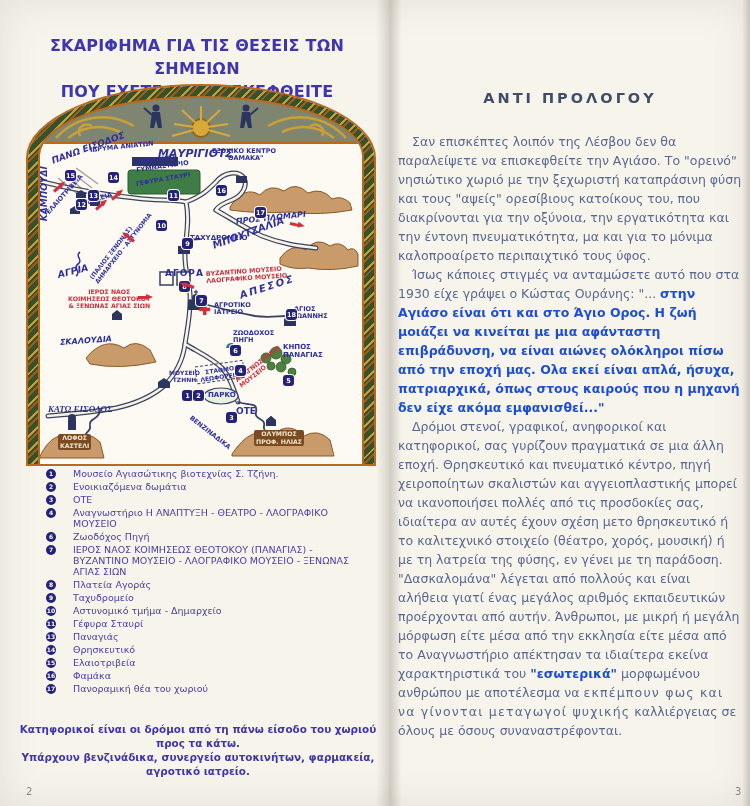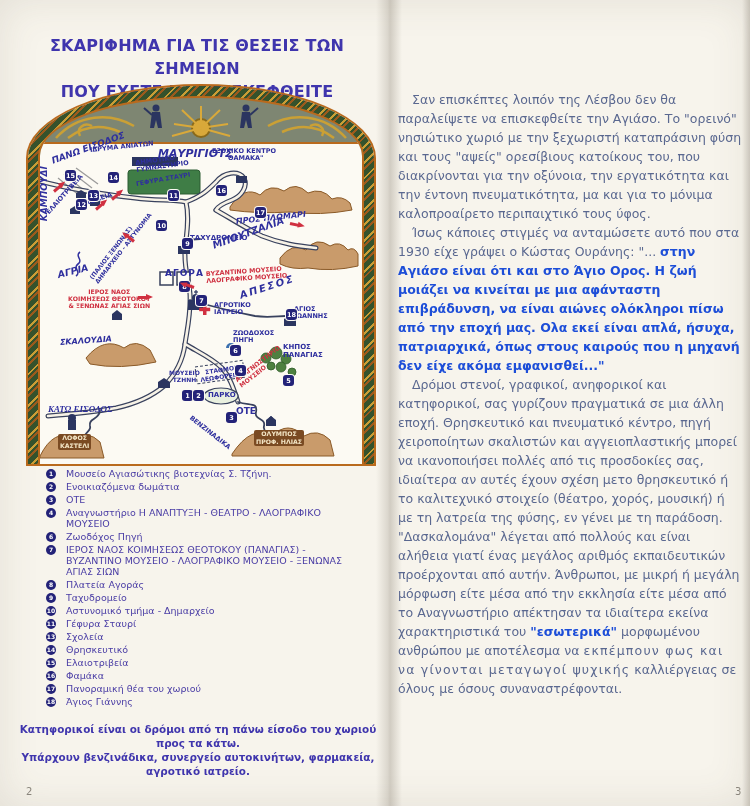--- a/index.html
+++ b/index.html
@@ -39,21 +39,21 @@
 
   .mmarker{position:absolute;width:11px;height:11px;background:#232278;border-radius:3px;
            color:#fff;font-size:6.5px;font-weight:bold;display:flex;align-items:center;
            justify-content:center;box-shadow:0 0 0 1px #fcfaf3;}
   .rarrow{position:absolute;width:15px;height:7px;transform-origin:0 50%;}
   .rarrow .tail{position:absolute;left:0;top:2.4px;width:9px;height:2.2px;background:#d03040;}
   .rarrow .head{position:absolute;left:8px;top:0;width:0;height:0;
                 border-left:7px solid #d03040;border-top:3.5px solid transparent;border-bottom:3.5px solid transparent;}
 
   .legend{position:absolute;left:46px;top:468px;width:310px;}
-  .legend-item{display:flex;gap:10px;margin-bottom:2px;color:#4a3da5;font-size:9.5px;line-height:11px;}
+  .legend-item{display:flex;gap:17px;margin-bottom:2px;color:#4a3da5;font-size:9.5px;line-height:11px;}
   .lnum{flex:0 0 auto;width:10px;height:10px;margin-top:.5px;background:#232278;border-radius:50%;
         color:#fff;font-size:6px;font-weight:bold;display:flex;align-items:center;justify-content:center;}
   .note{position:absolute;left:14px;top:722px;width:368px;text-align:center;color:#3f35ad;
         font-weight:bold;font-size:10.4px;line-height:14px;}
   .pageno{position:absolute;font-size:10px;color:#8a857c;}
   .pageno.l{left:26px;top:786px;}
   .pageno.r{left:735px;top:786px;}
 
   
   .rp{position:absolute;left:398px;top:90px;width:344px;}
@@ -343,54 +343,51 @@
         <div class="legend-item">
           <span class="lnum">10</span>
           <span class="ltext">Αστυνομικό τμήμα - Δημαρχείο</span>
         </div>
         <div class="legend-item">
           <span class="lnum">11</span>
           <span class="ltext">Γέφυρα Σταυρί</span>
         </div>
         <div class="legend-item">
           <span class="lnum">13</span>
-          <span class="ltext">Σχολεία</span>
+          <span class="ltext">Παναγιάς</span>
         </div>
         <div class="legend-item">
           <span class="lnum">14</span>
           <span class="ltext">Θρησκευτικό</span>
         </div>
         <div class="legend-item">
           <span class="lnum">15</span>
           <span class="ltext">Ελαιοτριβεία</span>
         </div>
         <div class="legend-item">
           <span class="lnum">16</span>
           <span class="ltext">Φαμάκα</span>
         </div>
         <div class="legend-item">
           <span class="lnum">17</span>
           <span class="ltext">Πανοραμική θέα του χωριού</span>
-        </div>
-        <div class="legend-item">
-          <span class="lnum">18</span>
-          <span class="ltext">Άγιος Γιάννης</span>
         </div>
       </div>
 
     <div class="note">
       <div>Κατηφορικοί είναι οι δρόμοι από τη πάνω είσοδο του χωριού προς τα κάτω.</div>
       <div>Υπάρχουν βενζινάδικα, συνεργείο αυτοκινήτων, φαρμακεία, αγροτικό ιατρείο.</div>
     </div>
     <div class="pageno l">2</div>
   </div>
 
   <div class="gutter"></div>
 
   <div class="rp">
+    <h2>ΑΝΤΙ ΠΡΟΛΟΓΟΥ</h2>
     <div>
 
     <p class="para"><span>Σαν επισκέπτες λοιπόν της Λέσβου δεν θα παραλείψετε να επισκεφθείτε την Αγιάσο. Το "ορεινό" νησιώτικο χωριό με την ξεχωριστή καταπράσινη φύση και τους "αψείς" ορεσίβιους κατοίκους του, που διακρίνονται για την οξύνοια, την εργατικότητα και την έντονη πνευματικότητα, μα και για το μόνιμα καλοπροαίρετο περιπαιχτικό τους ύφος.</span></p>
         <p class="para"><span>Ίσως κάποιες στιγμές να ανταμώσετε αυτό που στα 1930 είχε γράψει ο Κώστας Ουράνης: "... </span><span class="b">στην Αγιάσο είναι ότι και στο Άγιο Ορος. Η ζωή μοιάζει να κινείται με μια αφάνταστη επιβράδυνση, να είναι αιώνες ολόκληροι πίσω από την εποχή μας. Ολα εκεί είναι απλά, ήσυχα, πατριαρχικά, όπως στους καιρούς που η μηχανή δεν είχε ακόμα εμφανισθεί..."</span></p>
         <p class="para"><span>Δρόμοι στενοί, γραφικοί, ανηφορικοί και κατηφορικοί, σας γυρίζουν πραγματικά σε μια άλλη εποχή. Θρησκευτικό και πνευματικό κέντρο, πηγή χειροποίητων σκαλιστών και αγγειοπλαστικής μπορεί να ικανοποιήσει πολλές από τις προσδοκίες σας, ιδιαίτερα αν αυτές έχουν σχέση μετο θρησκευτικό ή το καλιτεχνικό στοιχείο (θέατρο, χορός, μουσική) ή με τη λατρεία της φύσης, εν γένει με τη παράδοση. "Δασκαλομάνα" λέγεται από πολλούς και είναι αλήθεια γιατί ένας μεγάλος αριθμός εκπαιδευτικών προέρχονται από αυτήν. Άνθρωποι, με μικρή ή μεγάλη μόρφωση είτε μέσα από την εκκλησία είτε μέσα από το Αναγνωστήριο απέκτησαν τα ιδιαίτερα εκείνα χαρακτηριστικά του </span><span class="b">"εσωτερικά"</span><span> μορφωμένου ανθρώπου με αποτέλεσμα να </span><span class="sp">εκπέμπουν φως και να γίνονται μεταγωγοί ψυχικής</span><span> καλλιέργειας σε όλους με όσους συναναστρέφονται.</span></p>
       </div>
   </div>
   <div class="pageno r">3</div>
 
   <div class="edge-right"></div>

